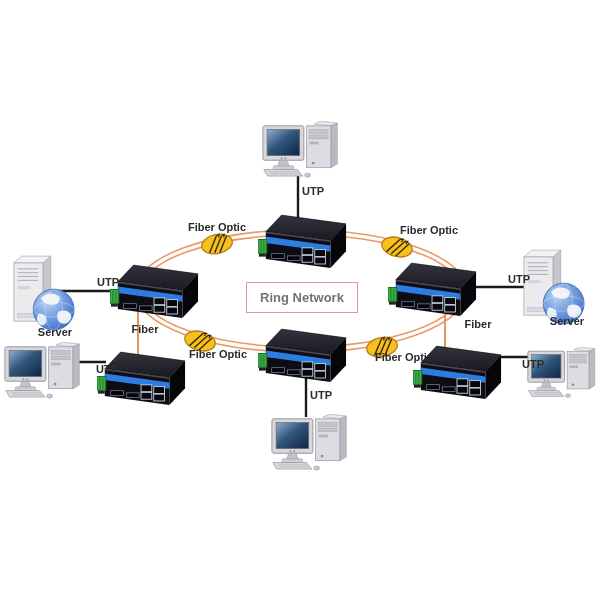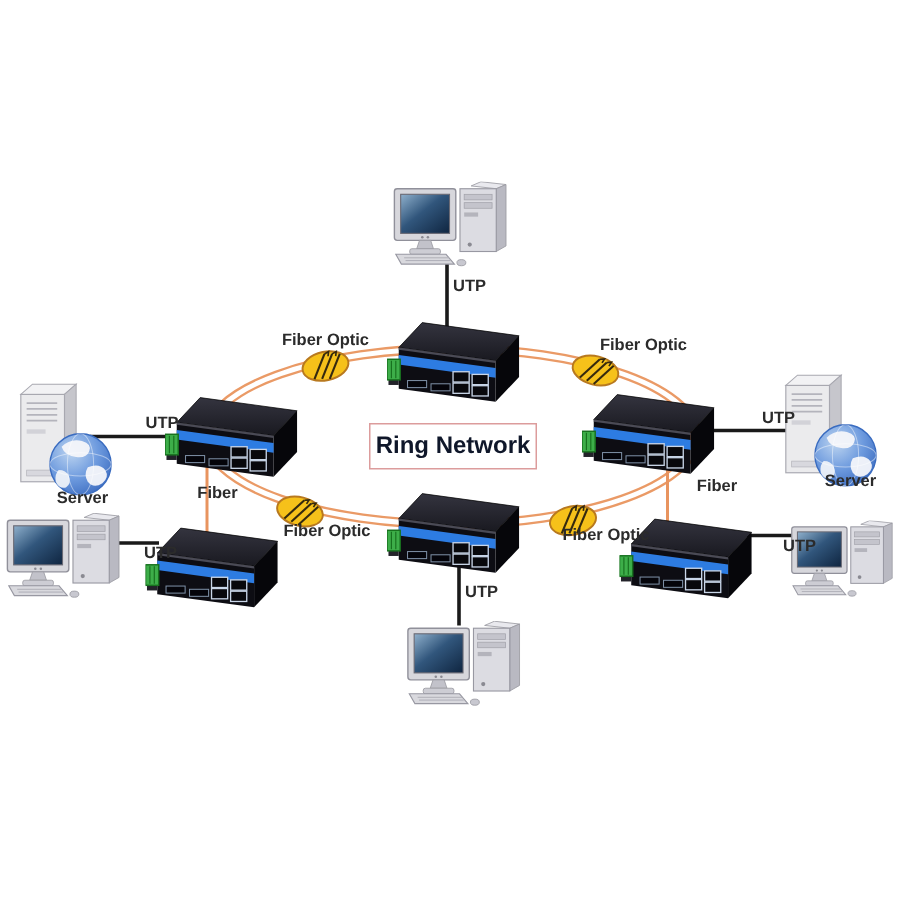--- a/index.html
+++ b/index.html
@@ -10,21 +10,21 @@
   #net-svg{position:absolute;left:0;top:0;}
   .lab{
     position:absolute;font-size:11px;font-weight:bold;color:#2b2b2b;
     white-space:nowrap;line-height:1;
   }
   .lab.ctr{transform:translateX(-50%);padding-left:38px;}
   #ring-title{
     position:absolute;left:246px;top:282px;width:110px;height:29px;
     background:#ffffff;border:1.5px solid #dc9c9c;
     display:flex;align-items:center;justify-content:center;
-    font-size:16px;font-weight:600;color:#0f172a;
+    font-size:13px;font-weight:600;color:#737373;
   }
 </style>
 </head>
 <body>
 
 <div id="stage">
 
   <svg id="net-svg" width="600" height="600" viewBox="0 0 600 600">
     <defs>
       <linearGradient id="gTop" x1="0" y1="0" x2="0" y2="1">

